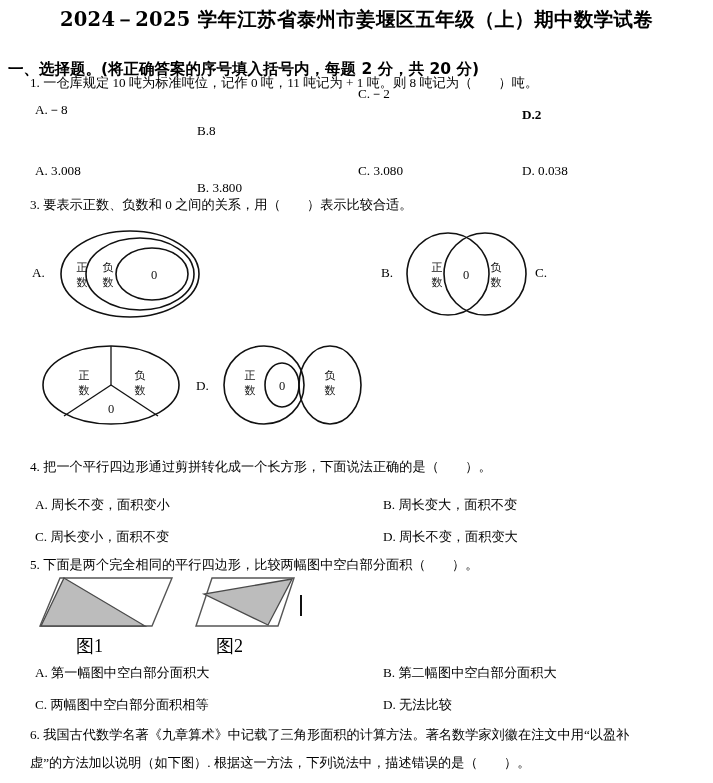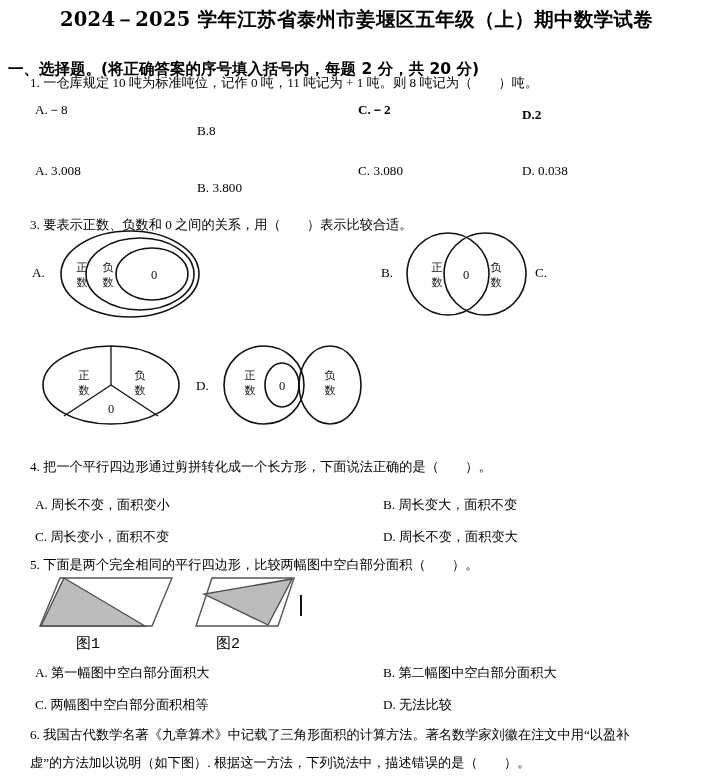--- a/index.html
+++ b/index.html
@@ -110,22 +110,22 @@
     stroke-width: 1.4;
   }
   .tri-shade {
     fill: #bcbcbc;
     stroke: #4a4a4a;
     stroke-width: 1.3;
   }
 
   .figcaption {
     position: absolute;
-    font-size: 15px;
-    font-family: Liberation Mono, monospace;
+    font-size: 18px;
+    font-family: Liberation Serif, serif;
   }
 
   .tickmark {
     position: absolute;
     width: 2px;
     background: #111;
   }
 </style>
 </head>
 <body>
@@ -133,30 +133,30 @@
 <div class="page">
 
   <div class="exam-title">2024－2025 学年江苏省泰州市姜堰区五年级（上）期中数学试卷</div>
 
   <div class="section-heading">一、选择题。(将正确答案的序号填入括号内，每题 2 分，共 20 分)</div>
 
   <div class="qstem" style="left:30px; top:74px;">1. 一仓库规定 10 吨为标准吨位，记作 0 吨，11 吨记为 + 1 吨。则 8 吨记为（　　）吨。</div>
 
   <div class="opt col-a" style="top:101px;">A.－8</div>
   <div class="opt col-b" style="top:88px;margin-top:35px;">B.8</div>
-  <div class="opt col-c" style="top:101px;font-weight:bold;">C.－2</div>
+  <div class="opt col-c" style="top:85px;">C.－2</div>
   <div class="opt col-d" style="top:107px;font-weight:bold;">D.2</div>
 
 
   <div class="opt col-a" style="top:163px;">A. 3.008</div>
   <div class="opt col-b" style="top:180px;">B. 3.800</div>
   <div class="opt col-c" style="top:163px;">C. 3.080</div>
   <div class="opt col-d" style="top:163px;">D. 0.038</div>
 
-  <div class="qstem" style="left:30px; top:196px;margin-top:20px;">3. 要表示正数、负数和 0 之间的关系，用（　　）表示比较合适。</div>
+  <div class="qstem" style="left:30px; top:196px;">3. 要表示正数、负数和 0 之间的关系，用（　　）表示比较合适。</div>
 
   <div class="figlabel" style="left:32px; top:265px;">A.</div>
 
   <div class="fig" style="left:58px; top:228px;">
     <svg width="145" height="92" viewBox="0 0 145 92">
       <ellipse class="stroke" cx="72" cy="46" rx="69" ry="43"></ellipse>
       <ellipse class="stroke" cx="82" cy="46" rx="54" ry="36"></ellipse>
       <ellipse class="stroke" cx="94" cy="46" rx="36" ry="26"></ellipse>
       <text class="cn-small" x="24" y="43" text-anchor="middle">正</text>
       <text class="cn-small" x="24" y="58" text-anchor="middle">数</text>

